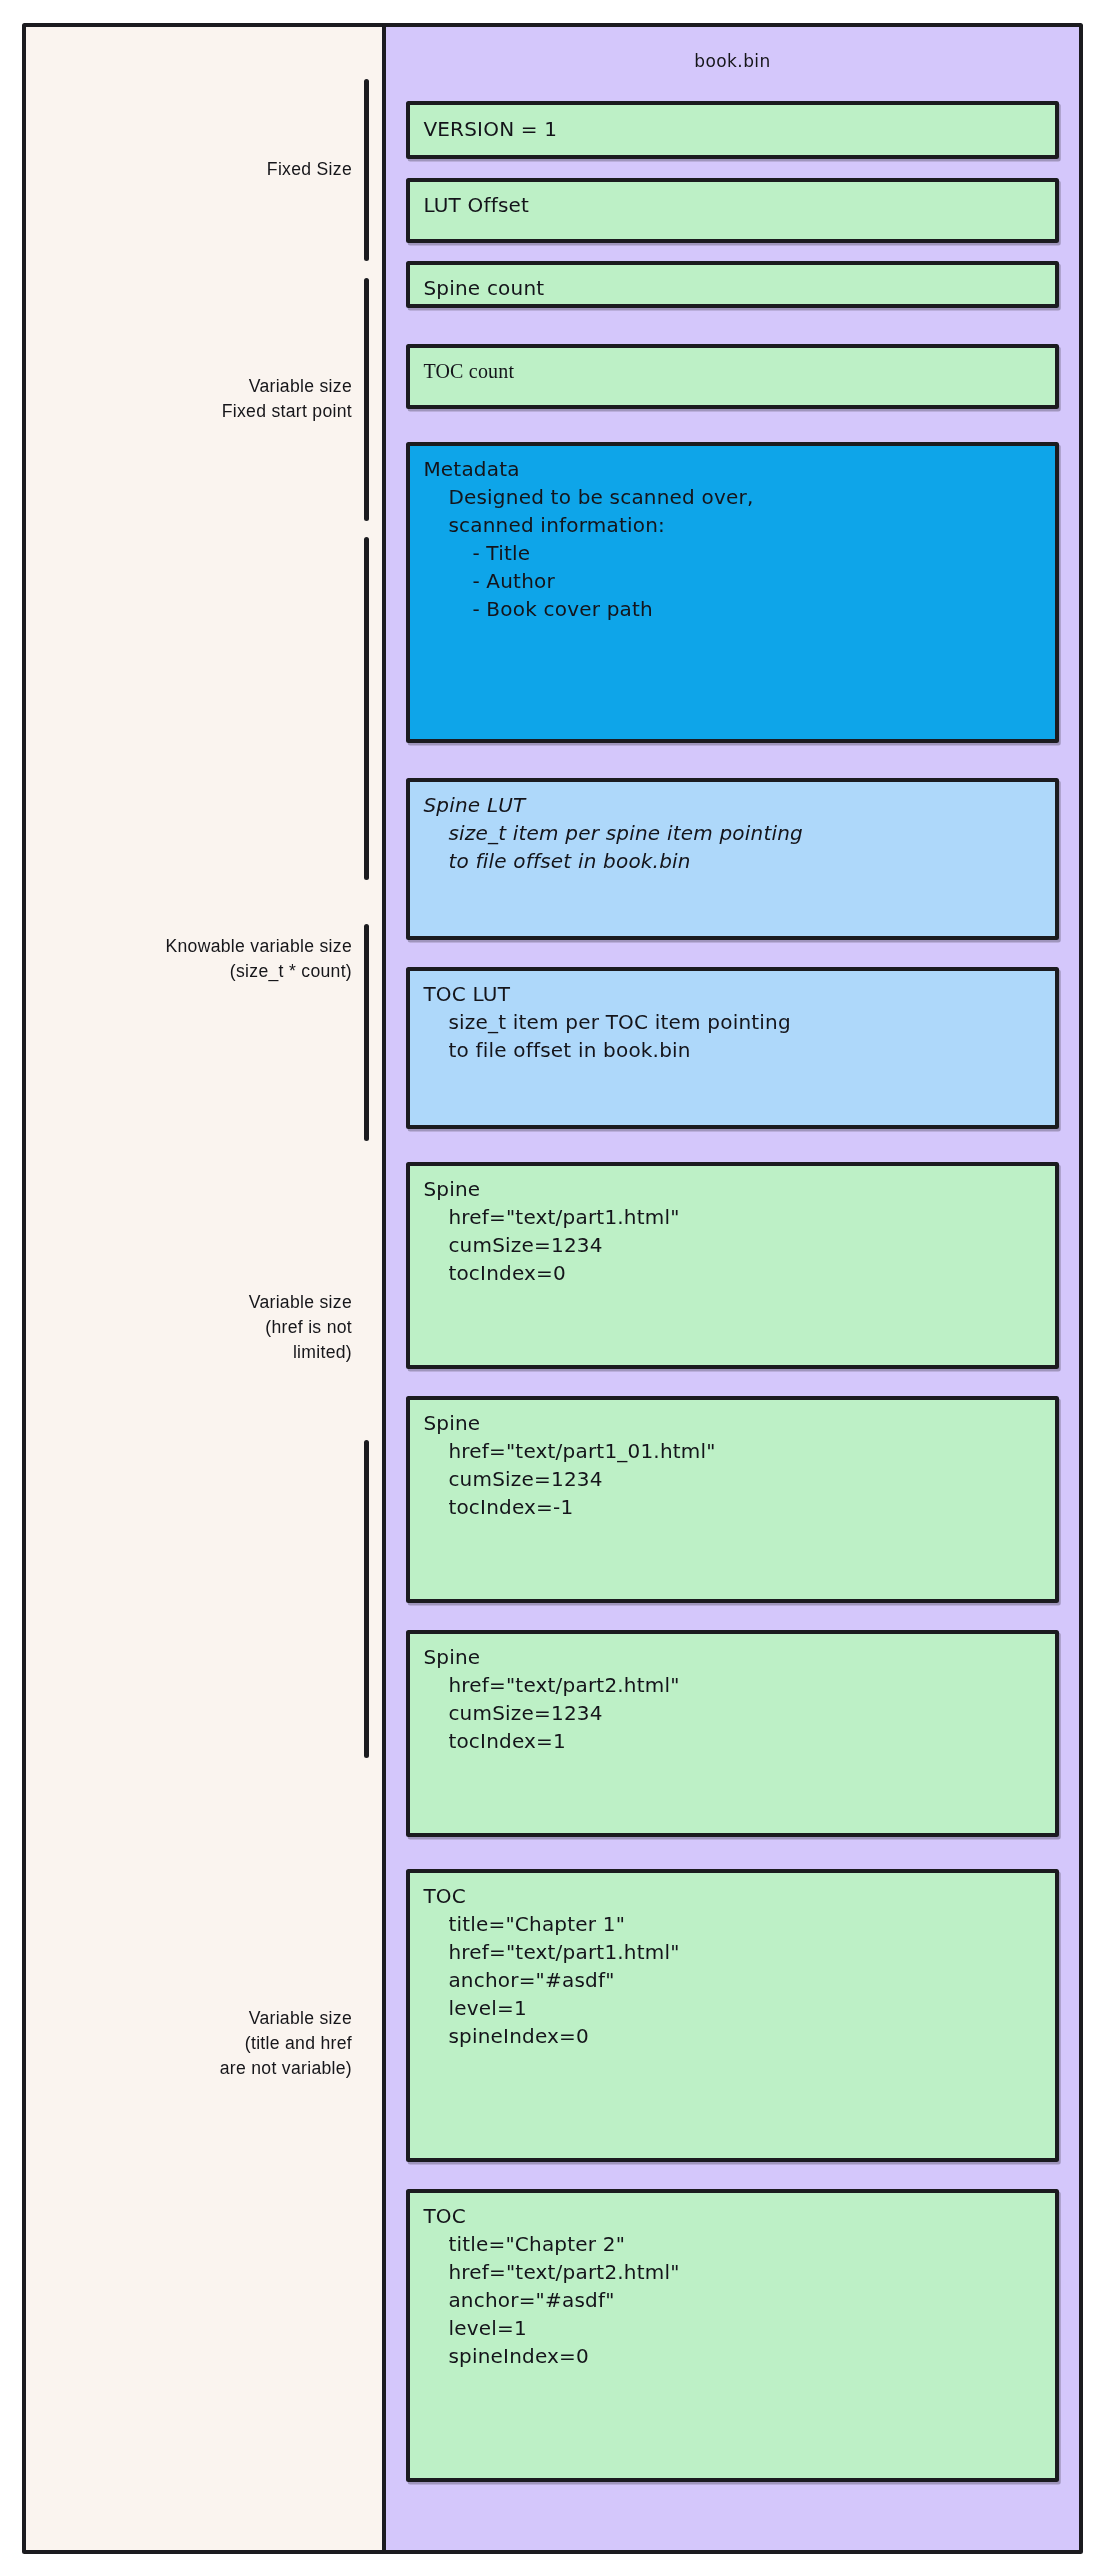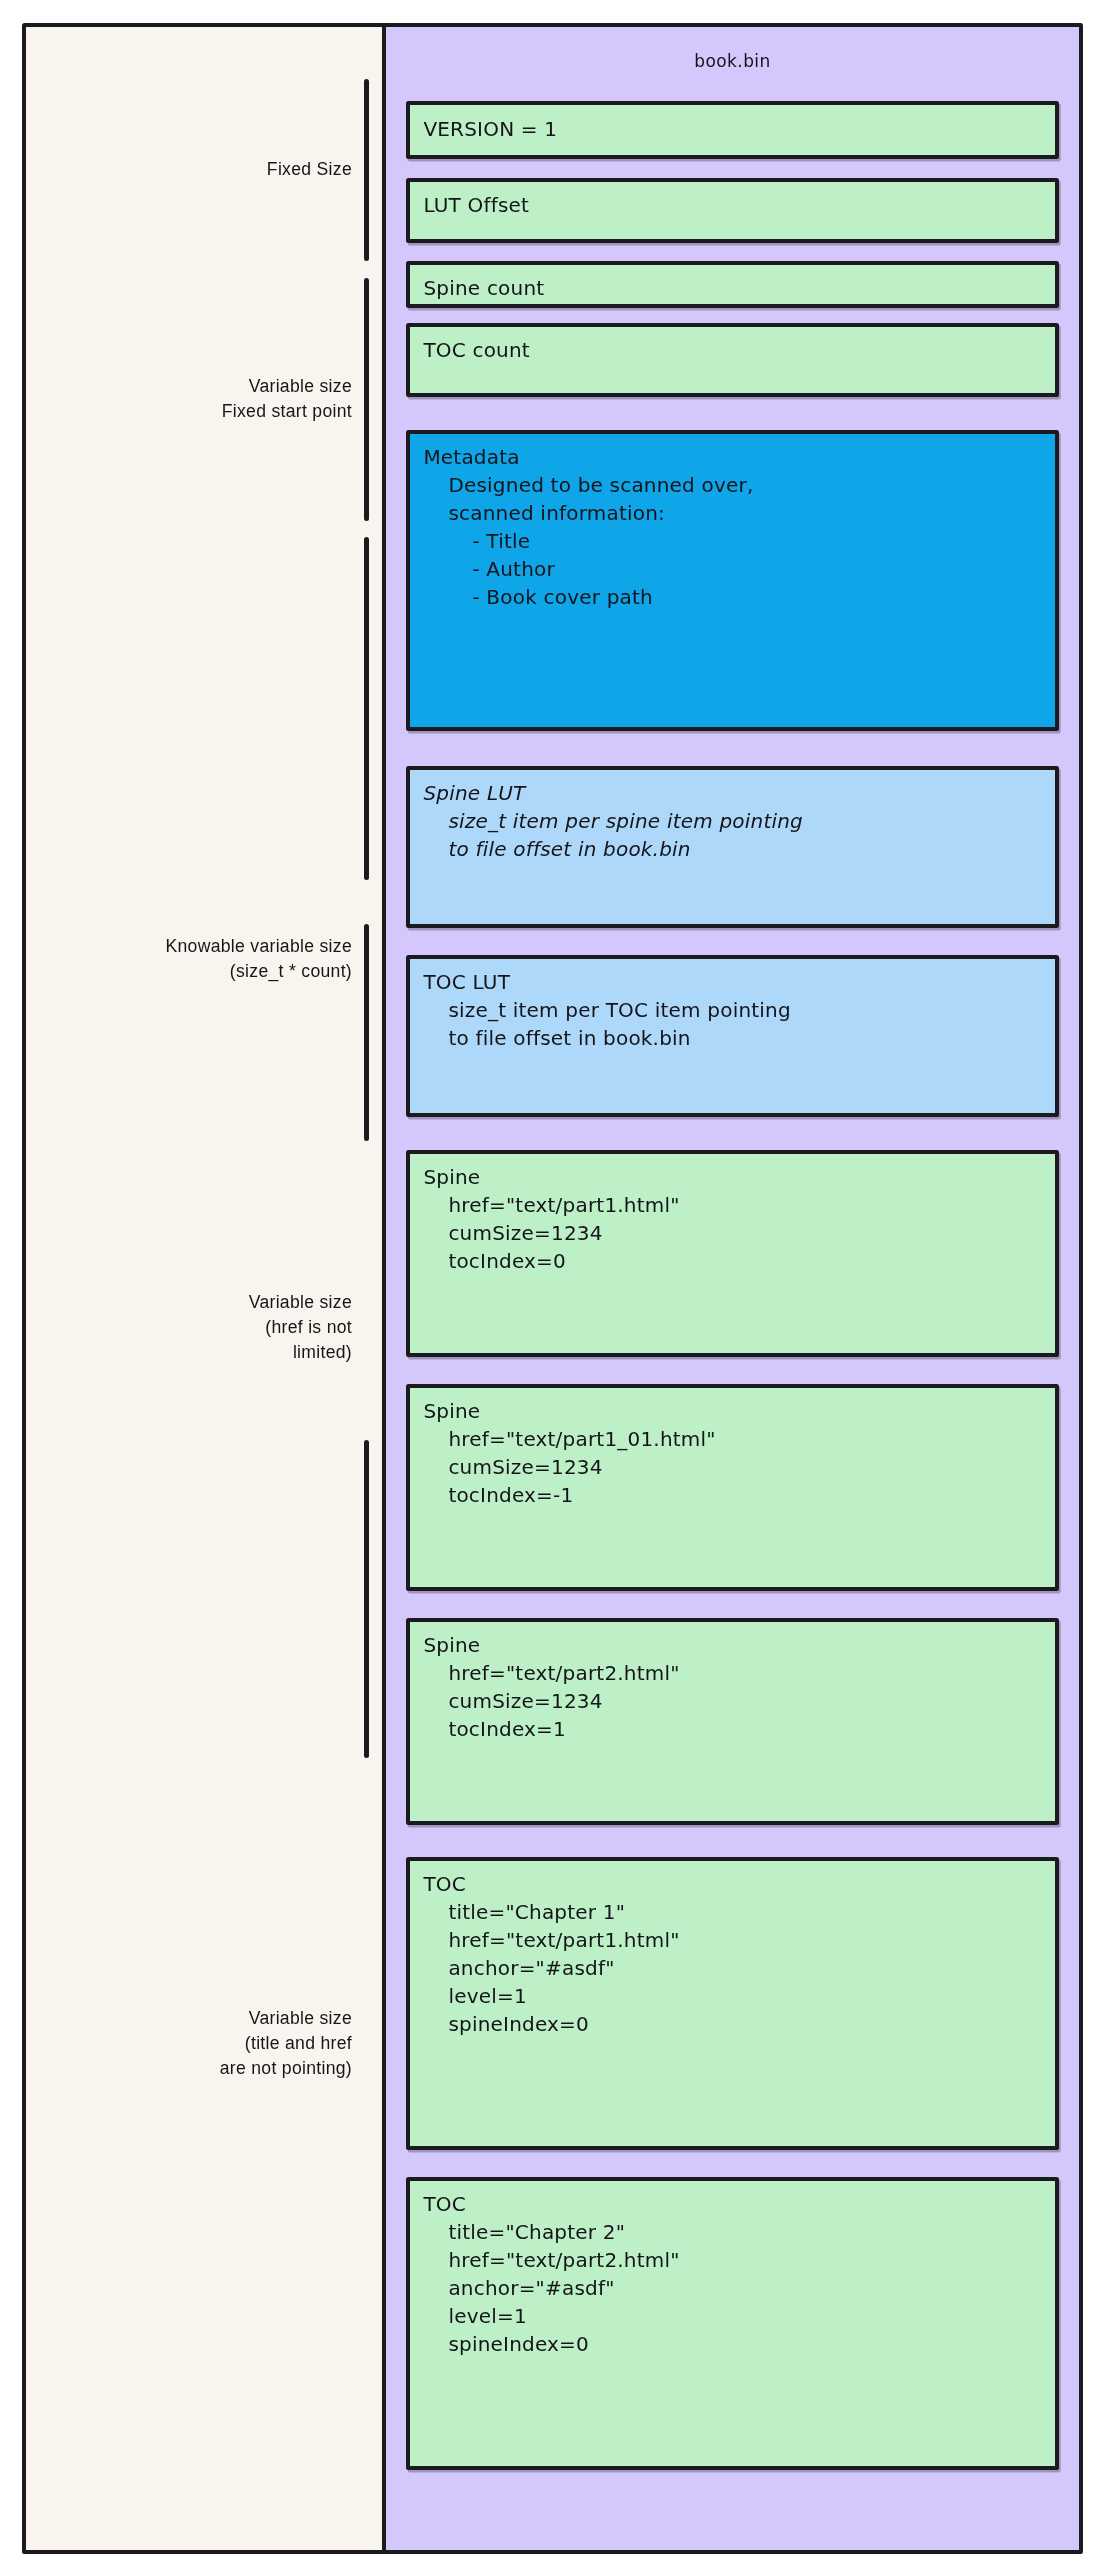--- a/index.html
+++ b/index.html
@@ -99,21 +99,21 @@
     white-space: pre;
     letter-spacing: 0.2px;
   }
   .node .line.ind1 { padding-left: 25px; }
   .node .line.ind2 { padding-left: 49px; }
 
   
   .n-version { margin-top: 12px;  height: 58px; }
   .n-lut     { margin-top: 18.4px; height: 65px; }
   .n-spinec  { margin-top: 18.4px; height: 47px; }
-  .n-tocc    { margin-top: 15px; height: 74px; }
+  .n-tocc    { margin-top: 36px; height: 65px; font-family: Liberation Serif, serif; }
 
   .n-meta    { margin-top: 33px; height: 301px; }
   .n-spinelut{ margin-top: 35px; height: 162px; font-style: italic; }
   .n-toclut  { margin-top: 27px; height: 162px; }
 
   .n-spine   { margin-top: 33px; height: 207px; }
   .n-spine2  { margin-top: 27px; height: 207px; }
   .n-spine3  { margin-top: 27px; height: 207px; }
 
   .n-toc     { margin-top: 32px; height: 293px; }
@@ -148,21 +148,21 @@
       <div class="ann" style="top:1263px;">
         <span>Variable size</span>
         <span>(href is not</span>
         <span>limited)</span>
       </div>
 
       <div class="bracket" style="top:1413px; height:318px;"></div>
       <div class="ann" style="top:1979px;">
         <span>Variable size</span>
         <span>(title and href</span>
-        <span>are not pointing)</span>
+        <span>are not variable)</span>
       </div>
 
     </div>
 
     <div class="right-col">
 
       <div class="bin-title">book.bin</div>
 
       <div class="stack">
 

